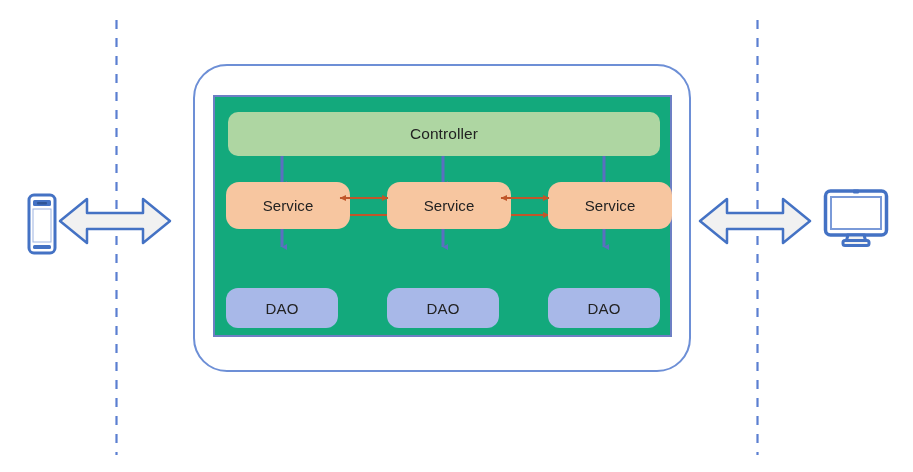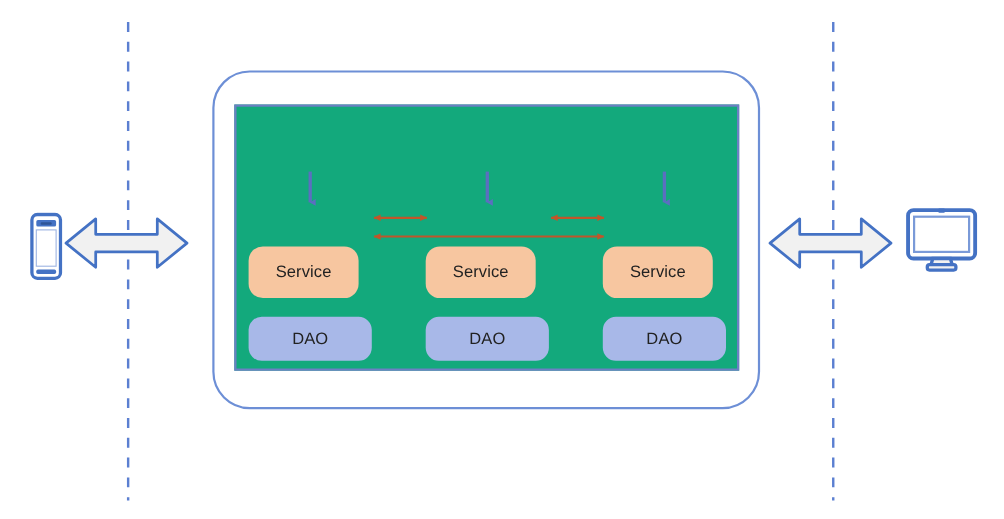--- a/index.html
+++ b/index.html
@@ -66,25 +66,24 @@
     left: 228px;
     top: 112px;
     width: 432px;
     height: 44px;
     background: #aed6a2;
     border-radius: 10px;
     font-size: 15.5px;
   }
   .node-service {
     top: 182px;
-    width: 100px;
+    width: 124px;
     height: 47px;
     background: #f7c6a0;
     border-radius: 13px;
-    margin-top: 42px;
   }
   .svc-1 { left: 226px; }
   .svc-2 { left: 387px; }
   .svc-3 { left: 548px; }
   .node-dao {
     top: 245px;
     width: 112px;
     height: 40px;
     background: #a8b8e8;
     border-radius: 12px;
@@ -155,20 +154,23 @@
 
     <line x1="282" y1="229" x2="282" y2="247" stroke="#5b6fc0" stroke-width="3" marker-end="url(#vArrow)"></line>
     <line x1="443" y1="229" x2="443" y2="247" stroke="#5b6fc0" stroke-width="3" marker-end="url(#vArrow)"></line>
     <line x1="604" y1="229" x2="604" y2="247" stroke="#5b6fc0" stroke-width="3" marker-end="url(#vArrow)"></line>
   </svg>
 
   <svg class="svg-layer long-arrow-layer" viewBox="0 0 913 472">
     <line x1="340" y1="215" x2="549" y2="215" stroke="#c0562a" stroke-width="2" marker-start="url(#oArrowStart)" marker-end="url(#oArrowEnd)"></line>
   </svg>
 
+  <div class="node node-controller">
+    <span class="node-label">Controller</span>
+  </div>
 
   <div class="node node-service svc-1">
     <span class="node-label">Service</span>
   </div>
   <div class="node node-service svc-2">
     <span class="node-label">Service</span>
   </div>
   <div class="node node-service svc-3">
     <span class="node-label">Service</span>
   </div>

